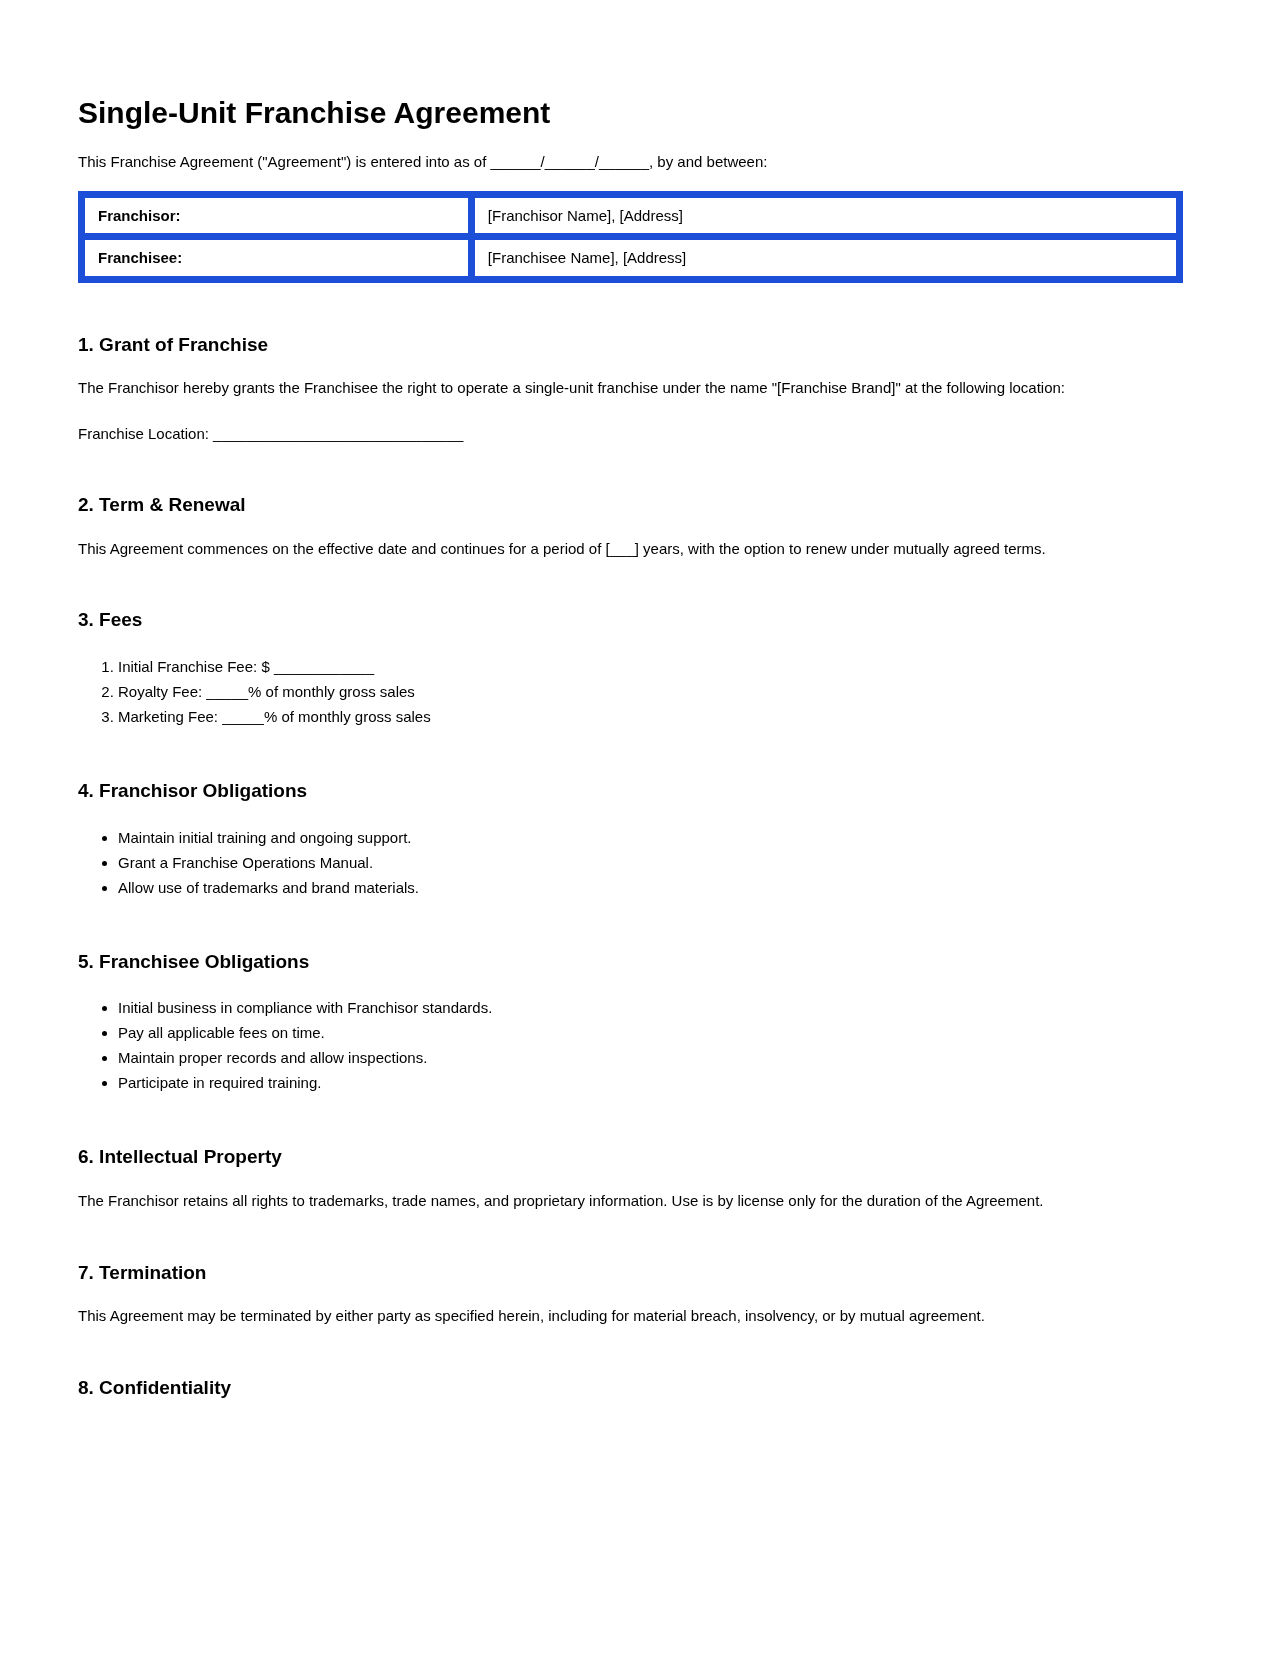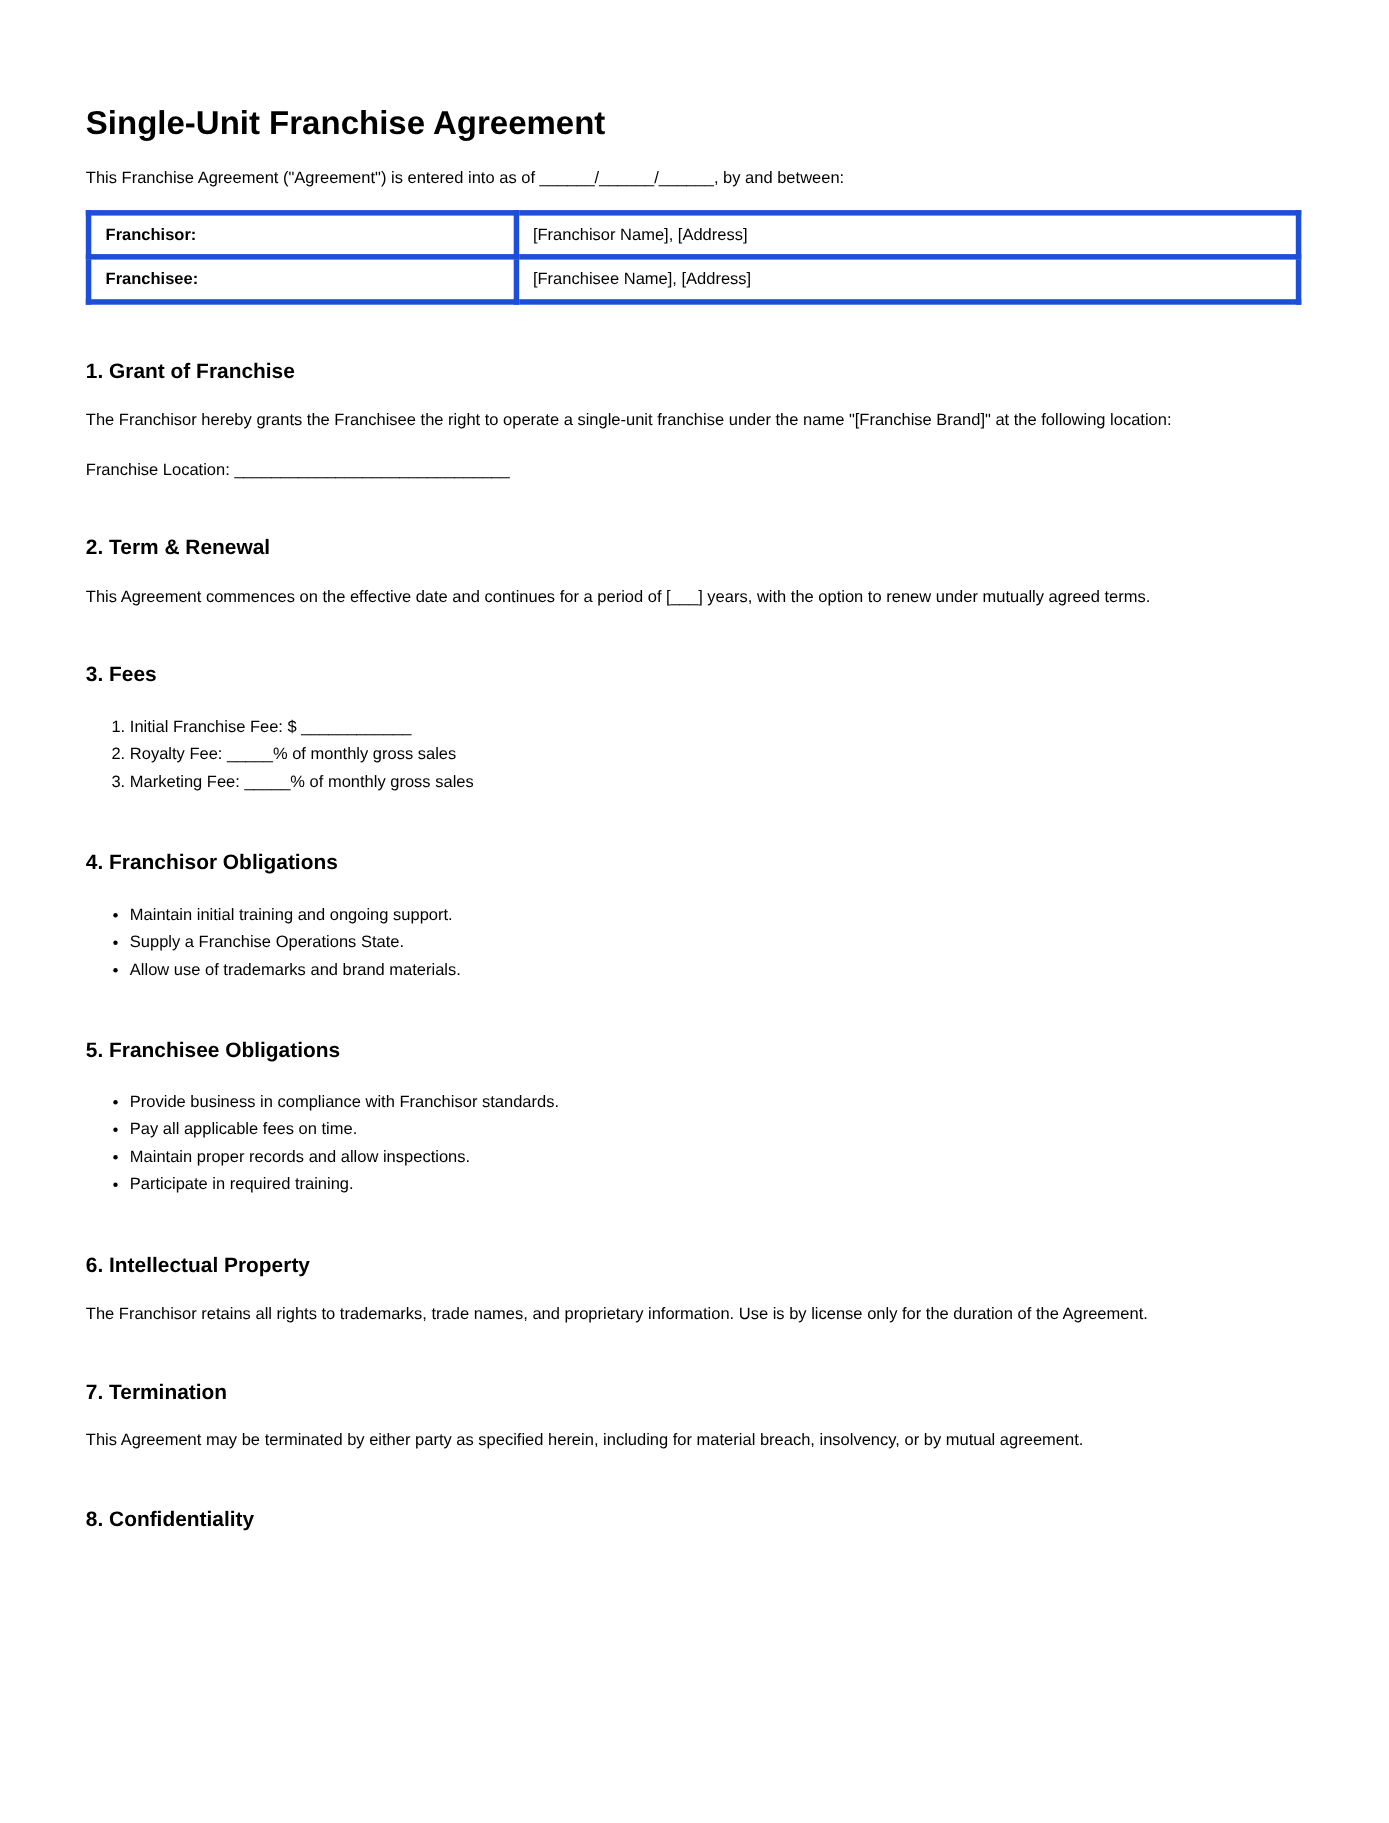--- a/index.html
+++ b/index.html
@@ -35,21 +35,21 @@
   p.intro {
     margin-bottom: 19px;
   }
   table.parties {
     width: 100%;
     border-collapse: collapse;
     table-layout: fixed;
     margin: 0;
   }
   table.parties td {
-    border: 5px solid #1d4ed8;
+    border: 7px solid #1d4ed8;
     padding: 8px 13px;
     vertical-align: middle;
     height: 18px;
   }
   table.parties td.cell-label {
     width: 32.5%;
     font-weight: bold;
   }
   h3.section-heading {
     font-size: 19px;
@@ -104,29 +104,29 @@
       <li><span class="b">Initial Franchise Fee:</span><span> $ ____________</span></li>
       <li><span class="b">Royalty Fee:</span><span> _____% of monthly gross sales</span></li>
       <li><span class="b">Marketing Fee:</span><span> _____% of monthly gross sales</span></li>
     </ol>
   </section>
 
   <section>
     <h3 class="section-heading">4. Franchisor Obligations</h3>
     <ul class="bullet-list">
       <li>Maintain initial training and ongoing support.</li>
-      <li>Supply a Franchise Operations State.</li>
+      <li>Grant a Franchise Operations Manual.</li>
       <li>Allow use of trademarks and brand materials.</li>
     </ul>
   </section>
 
   <section>
     <h3 class="section-heading">5. Franchisee Obligations</h3>
     <ul class="bullet-list">
-      <li>Provide business in compliance with Franchisor standards.</li>
+      <li>Initial business in compliance with Franchisor standards.</li>
       <li>Pay all applicable fees on time.</li>
       <li>Maintain proper records and allow inspections.</li>
       <li>Participate in required training.</li>
     </ul>
   </section>
 
   <section>
     <h3 class="section-heading">6. Intellectual Property</h3>
     <p>The Franchisor retains all rights to trademarks, trade names, and proprietary information. Use is by license only for the duration of the Agreement.</p>
   </section>

